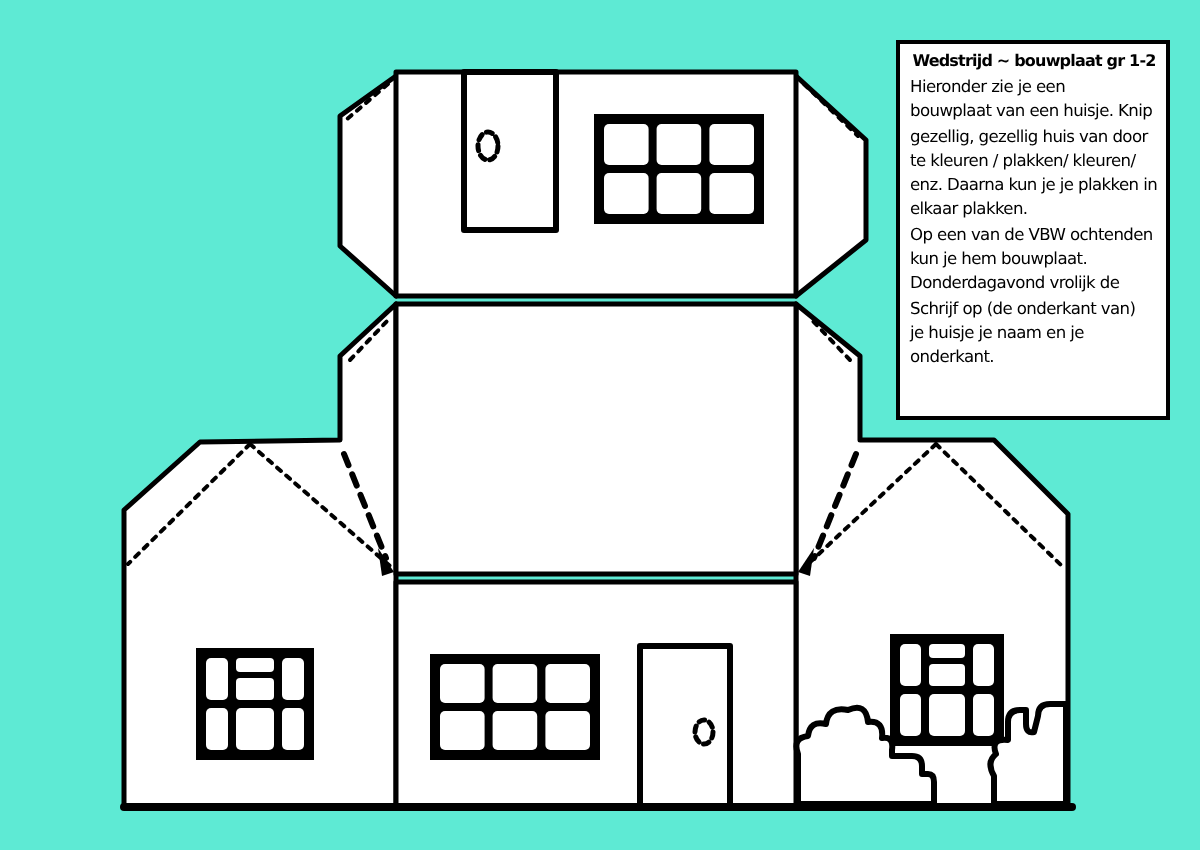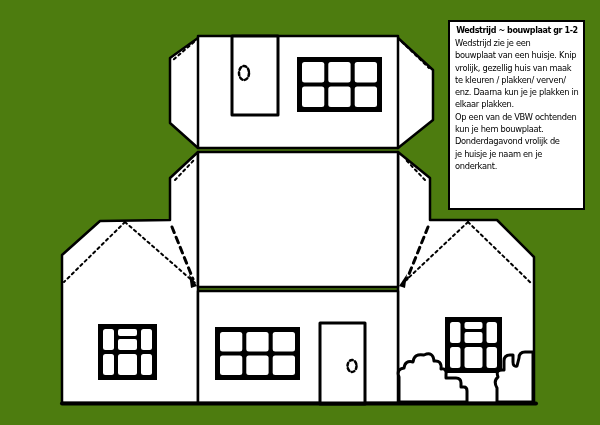--- a/index.html
+++ b/index.html
@@ -1,16 +1,16 @@
 <!DOCTYPE html>
 <html><head>
 <meta charset="utf-8">
 <style>
   html,body{margin:0;padding:0;background:#fff;}
-  #page{position:relative;width:600px;height:425px;background:#4d7c0f;overflow:hidden;
+  #page{position:relative;width:600px;height:425px;background:#5eead4;overflow:hidden;
         font-family:"DejaVu Sans",sans-serif;}
   #drawing{position:absolute;left:0;top:0;}
   #instructions{position:absolute;left:448px;top:20px;width:137px;height:190px;
         box-sizing:border-box;border:2px solid #000;background:#fff;
         padding:3px 4px 2px 5px;color:#000;}
   #instructions .title{font-size:8px;font-weight:bold;letter-spacing:-0.4px;
         text-align:center;line-height:12px;white-space:nowrap;}
   #instructions .line{font-size:8.3px;letter-spacing:-0.3px;line-height:12.3px;
         white-space:nowrap;}
 </style>
@@ -119,26 +119,27 @@
       <path d="M497,402 L497,388 Q493,381 498,377 Q495,369 504,370 L504,361
                Q504,355 510,355 L513,355 L513,362 Q513,367 517,366 L519,358
                Q519,352 525,352 L533,352 L533,402 Z" fill="#ffffff" stroke="#000" stroke-width="3"></path>
     </g>
 
     <path d="M62,403.5 L536,403.5" stroke="#000" stroke-width="4"></path>
   </svg>
 
   <div id="instructions">
     <div class="title">Wedstrijd ~ bouwplaat gr 1-2</div>
-    <div class="line">Wedstrijd zie je een</div>
+    <div class="line">Hieronder zie je een</div>
     <div class="line">bouwplaat van een huisje. Knip</div>
-    <div class="line">vrolijk, gezellig huis van maak</div>
-    <div class="line">te kleuren / plakken/ verven/</div>
+    <div class="line">gezellig, gezellig huis van door</div>
+    <div class="line">te kleuren / plakken/ kleuren/</div>
     <div class="line">enz. Daarna kun je je plakken in</div>
     <div class="line">elkaar plakken.</div>
     <div class="line">Op een van de VBW ochtenden</div>
     <div class="line">kun je hem bouwplaat.</div>
     <div class="line">Donderdagavond vrolijk de</div>
+    <div class="line">Schrijf op (de onderkant van)</div>
     <div class="line">je huisje je naam en je</div>
     <div class="line">onderkant.</div>
   </div>
 
 </div>
 
 </body></html>

